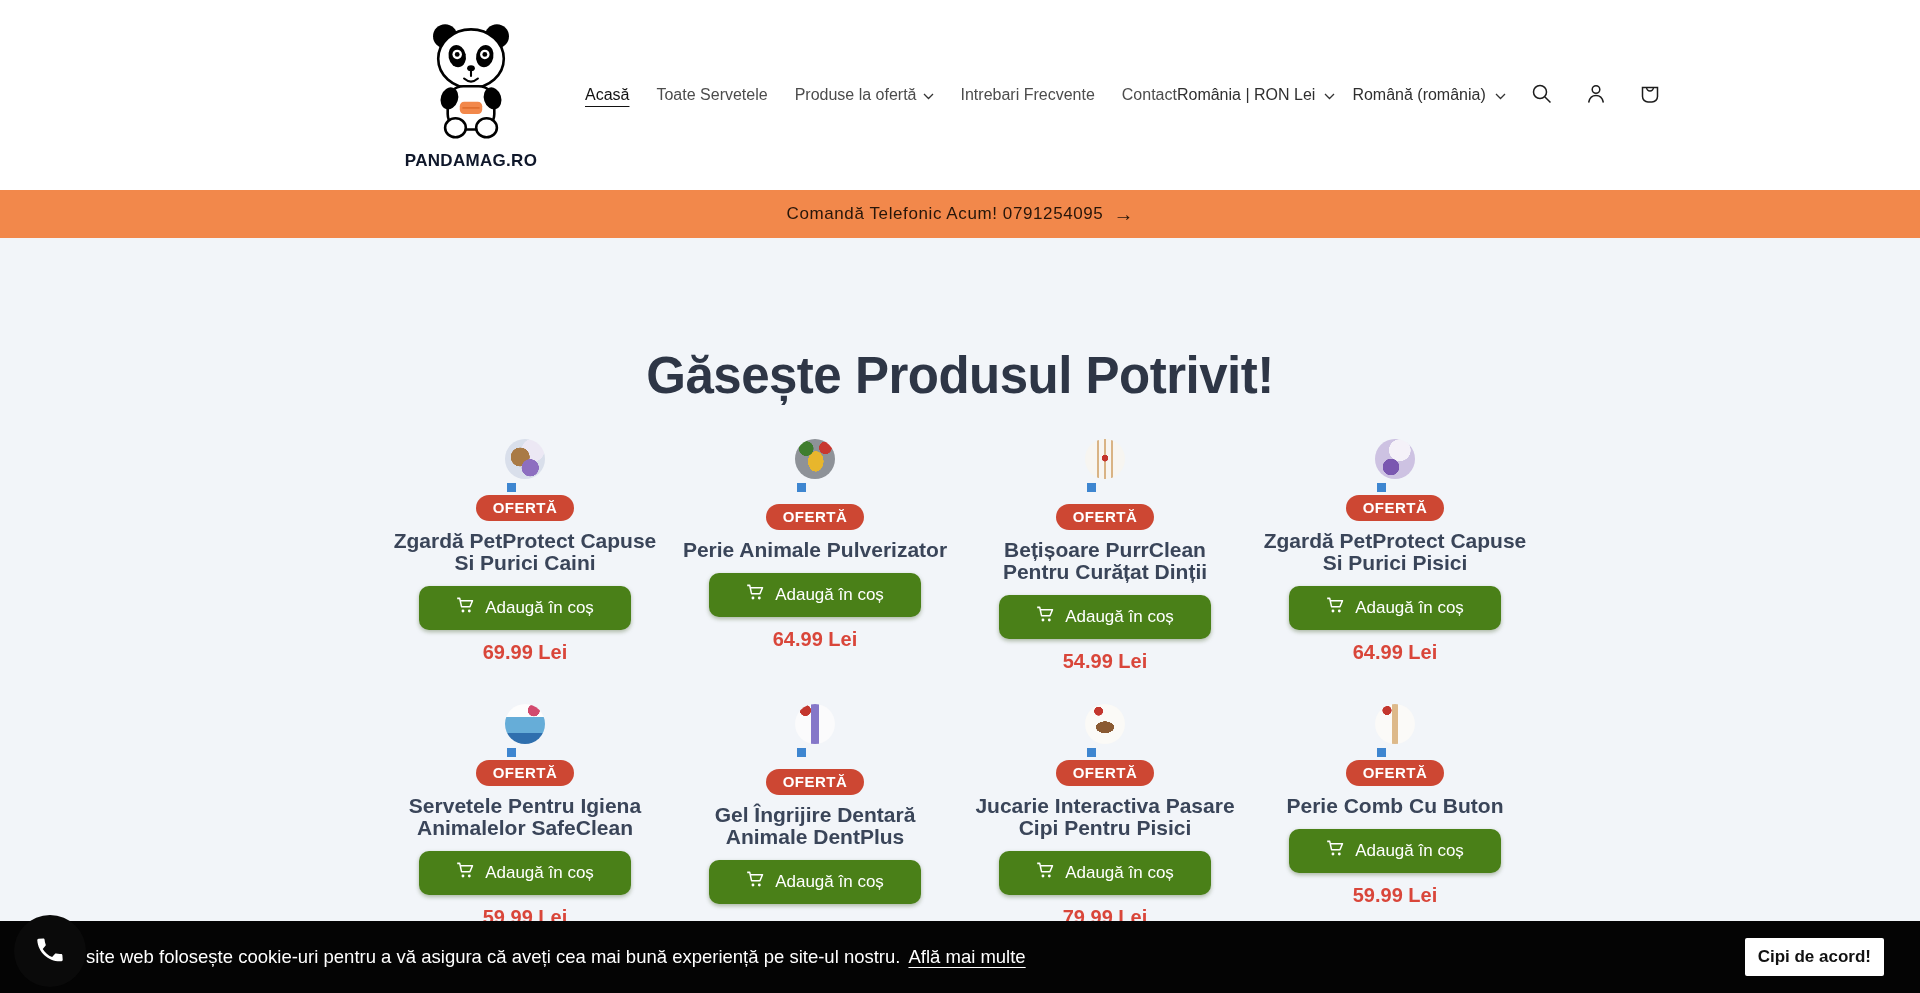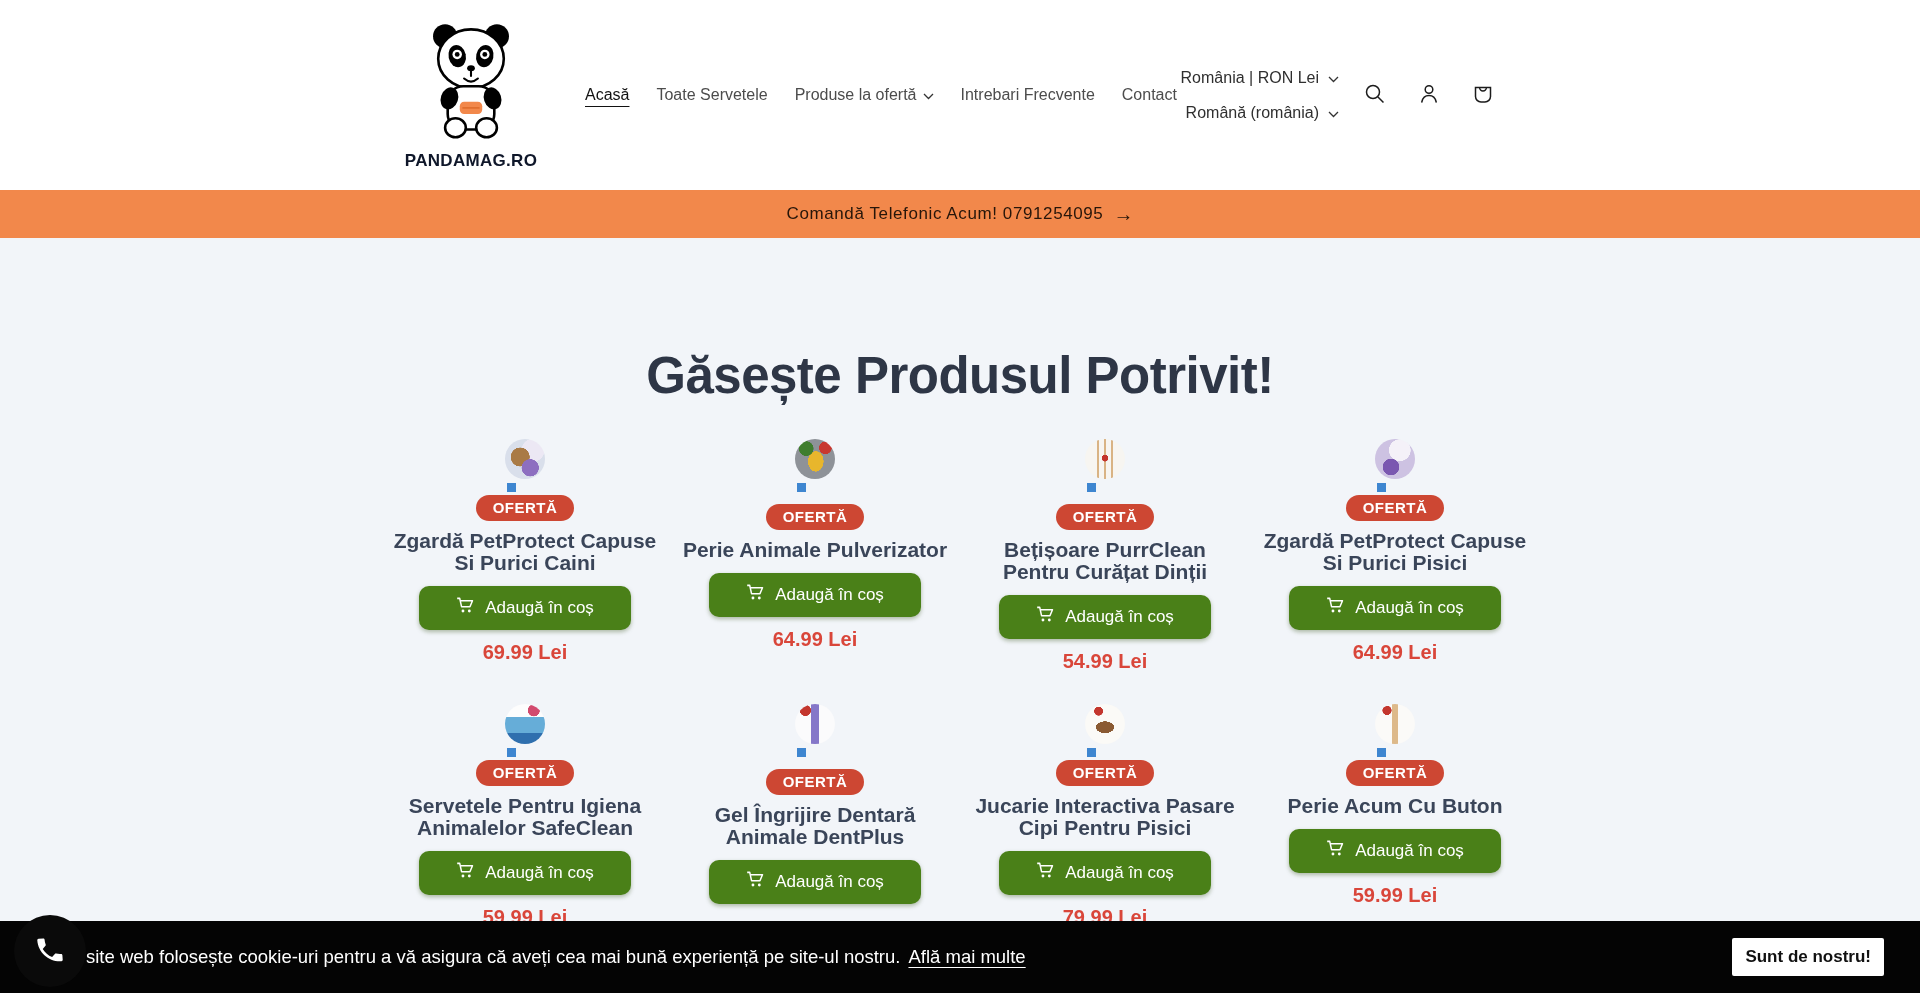--- a/index.html
+++ b/index.html
@@ -18,21 +18,21 @@
   .logo { display:flex; flex-direction:column; align-items:center; width:112px; cursor:pointer; }
   .logo-text { font-weight:800; font-size:17px; letter-spacing:.3px; color:#0f172a; margin-top:2px; }
 
   nav.main-nav { display:flex; align-items:center; gap:27px; margin-left:58px; }
   .nav-item { font-size:16px; color:#4c4c4c; text-decoration:none; cursor:pointer;
               display:flex; align-items:center; gap:6px; white-space:nowrap; }
   .nav-item.active { color:#121212; text-decoration:underline; text-underline-offset:6px; text-decoration-thickness:1px; }
   .chev { display:inline-block; }
 
   .header-right { margin-left:auto; display:flex; align-items:center; gap:14px; }
-  .selectors { display:flex; flex-direction:column; align-items:flex-end; gap:17px; }
+  .selectors { display:flex; align-items:flex-end; gap:17px; }
   .selector { display:flex; align-items:center; gap:9px; font-size:16px; color:#2f2f2f; cursor:pointer; white-space:nowrap; }
   .header-icons { display:flex; align-items:center; gap:10px; }
   .icon-btn { width:44px; height:44px; display:flex; align-items:center; justify-content:center;
               background:none; border:none; cursor:pointer; }
 
   
   .announcement {
     height:48px; background:#F2884B; display:flex; align-items:center; justify-content:center;
     gap:10px; cursor:pointer;
   }
@@ -333,39 +333,39 @@
         <span>Adaugă în coș</span>
       </button>
       <div class="price">79.99 Lei</div>
     </div>
 
     <div class="card">
       <div class="thumb t8">
           <span class="sq"></span>
         </div>
       <span class="badge">OFERTĂ</span>
-      <h3 class="title">Perie Acum Cu Buton</h3>
+      <h3 class="title">Perie Comb Cu Buton</h3>
       <button class="atc">
         <span><svg width="19" height="19" viewBox="0 0 24 24">
               <path d="M1.5 3 h3.2 l2.3 10.5 h10.6 L20.8 6 H6.2" fill="none" stroke="#fff" stroke-width="1.9" stroke-linejoin="round"></path>
               <circle cx="8.8" cy="19" r="1.8" fill="#fff"></circle>
               <circle cx="16.8" cy="19" r="1.8" fill="#fff"></circle>
             </svg></span>
         <span>Adaugă în coș</span>
       </button>
       <div class="price">59.99 Lei</div>
     </div>
 
   </div>
 </main>
 
 <div class="cookie-bar">
   <span class="cookie-text">site web folosește cookie-uri pentru a vă asigura că aveți cea mai bună experiență pe site-ul nostru.</span>
   <a class="cookie-link">Află mai multe</a>
-  <button class="cookie-accept">Sunt de nostru!</button>
+  <button class="cookie-accept">Cipi de acord!</button>
 </div>
 
 <button class="phone-fab">
   <span>
     <svg width="32" height="32" viewBox="0 0 24 24" transform="rotate(-4)">
       <path d="M6.62 10.79c1.44 2.83 3.76 5.14 6.59 6.59l2.2-2.2c.27-.27.67-.36 1.02-.24 1.12.37 2.33.57 3.57.57.55 0 1 .45 1 1V20c0 .55-.45 1-1 1-9.39 0-17-7.61-17-17 0-.55.45-1 1-1h3.5c.55 0 1 .45 1 1 0 1.25.2 2.45.57 3.57.11.35.03.74-.25 1.02l-2.2 2.2z" fill="#fff"></path>
     </svg>
   </span>
 </button>
 

